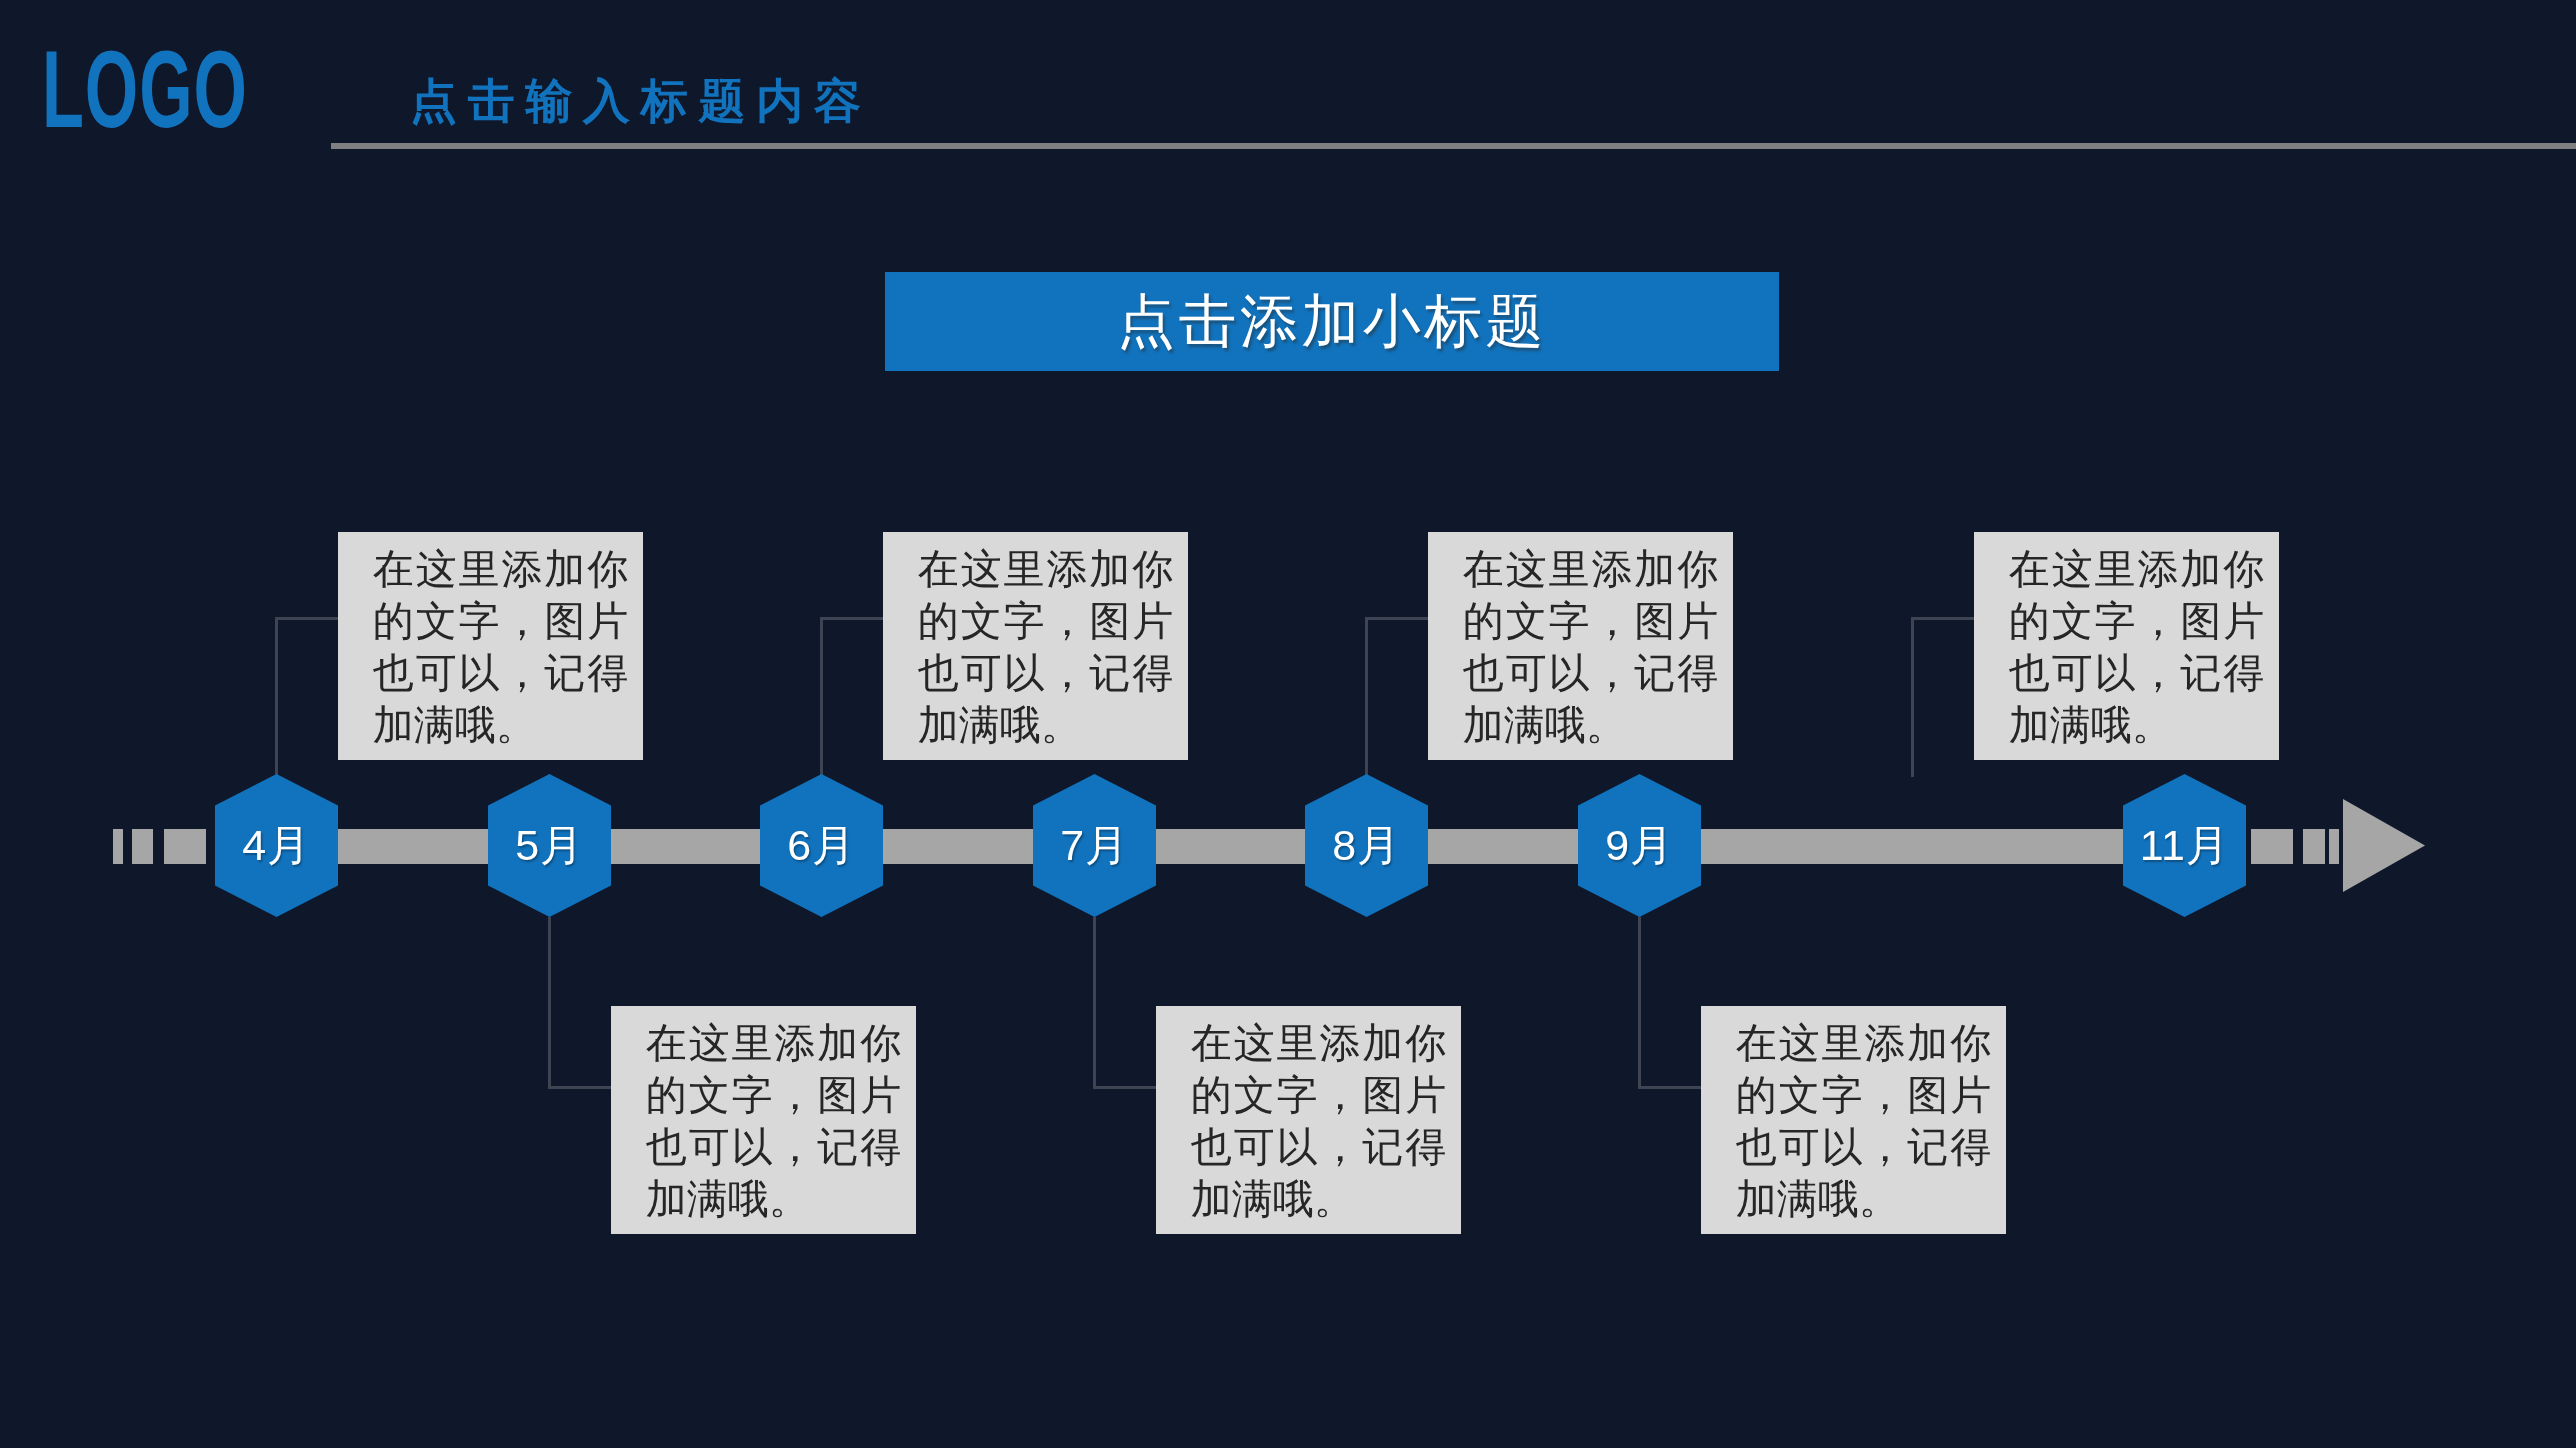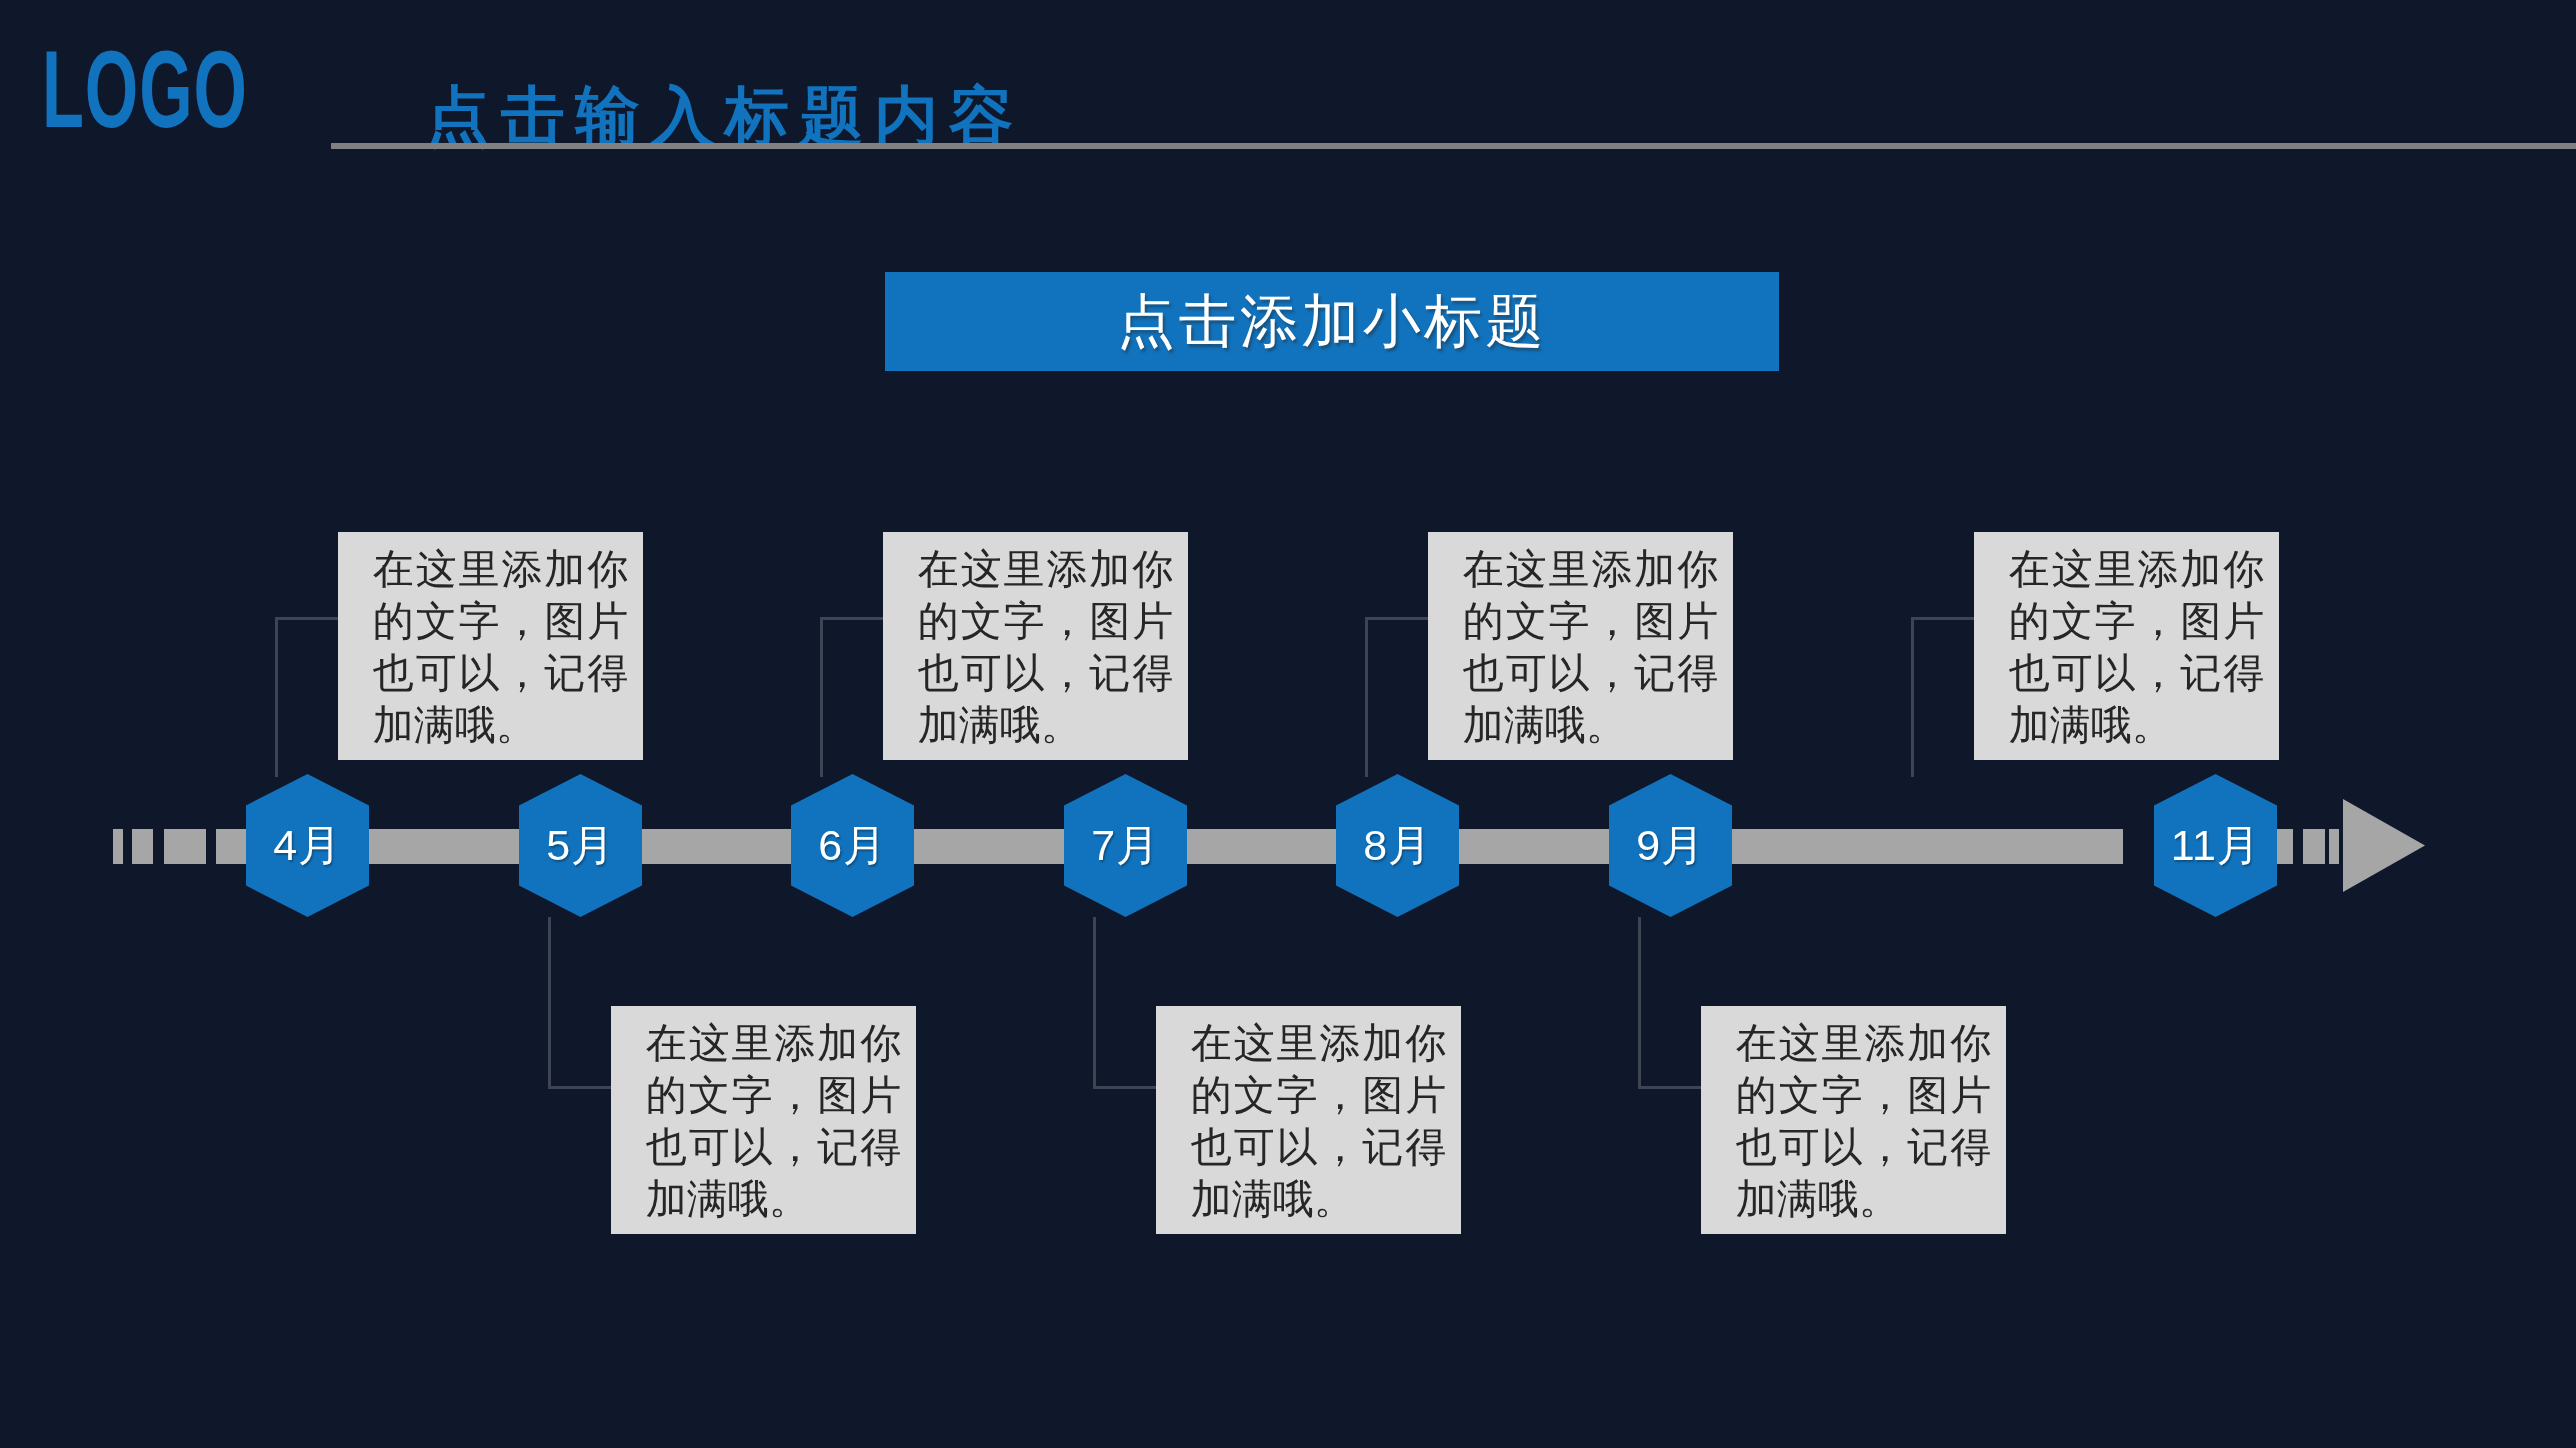--- a/index.html
+++ b/index.html
@@ -4,21 +4,21 @@
 <style>
   html,body{margin:0;padding:0;background:#ffffff;}
   body{width:2576px;height:1448px;overflow:hidden;
        font-family:"Liberation Sans", sans-serif;}
   .slide{position:relative;width:2576px;height:1448px;background:#0f172a;}
 
   
   .logo{position:absolute;left:42px;top:39px;font-size:101px;line-height:101px;
         font-weight:bold;color:var(--accent);transform:scale(0.68,1.08);
         transform-origin:0 50%;letter-spacing:1.3px;white-space:nowrap;}
-  .title{position:absolute;left:410px;top:67px;margin:16px;font-size:64px;line-height:67px;
+  .title{position:absolute;left:410px;top:67px;margin:0;font-size:47px;line-height:67px;
          font-weight:bold;color:var(--accent);letter-spacing:10.7px;white-space:nowrap;}
   .rule{position:absolute;left:331px;top:143px;width:2245px;height:6px;background:var(--rule);}
 
   
   .subtitle{position:absolute;left:885px;top:272px;width:894px;height:99px;
             background:var(--accent);color:#ffffff;font-size:58px;letter-spacing:3.4px;
             display:flex;align-items:center;justify-content:center;
             text-shadow:2px 2.7px 2.7px rgba(40,40,40,0.45);white-space:nowrap;}
 
   
@@ -37,21 +37,21 @@
   .milestone{position:absolute;top:0;width:123px;height:1448px;z-index:3;}
   .elbow{position:absolute;background:var(--connector);}
   .elbow.v{left:60px;width:2.7px;}
   .elbow.h{left:60px;width:63px;height:2.7px;}
   .milestone.top .elbow.v{top:617px;height:160px;}
   .milestone.top .elbow.h{top:617px;}
   .milestone.bottom .elbow.v{top:917px;height:171px;}
   .milestone.bottom .elbow.h{top:1086px;}
   .hex{position:absolute;left:0;top:774px;width:123px;height:143px;background:var(--accent);
        clip-path:polygon(50% 0,100% 22%,100% 78%,50% 100%,0 78%,0 22%);
-       display:flex;align-items:center;justify-content:center;margin-left:31px;}
+       display:flex;align-items:center;justify-content:center;}
   .hex-label{color:#ffffff;font-size:43px;letter-spacing:0.7px;
              text-shadow:1.3px 2px 2px rgba(0,0,0,0.3);white-space:nowrap;}
   .note{position:absolute;left:123px;width:305px;height:228px;background:var(--box-bg);
         box-sizing:border-box;padding:10.7px 14.8px;}
   .note-text{color:var(--note-text-color);font-size:41px;line-height:52px;
              text-align:justify;word-break:normal;margin-left:20px;}
   .milestone.top .note{top:532px;}
   .milestone.bottom .note{top:1006px;}
 </style>
 </head>

